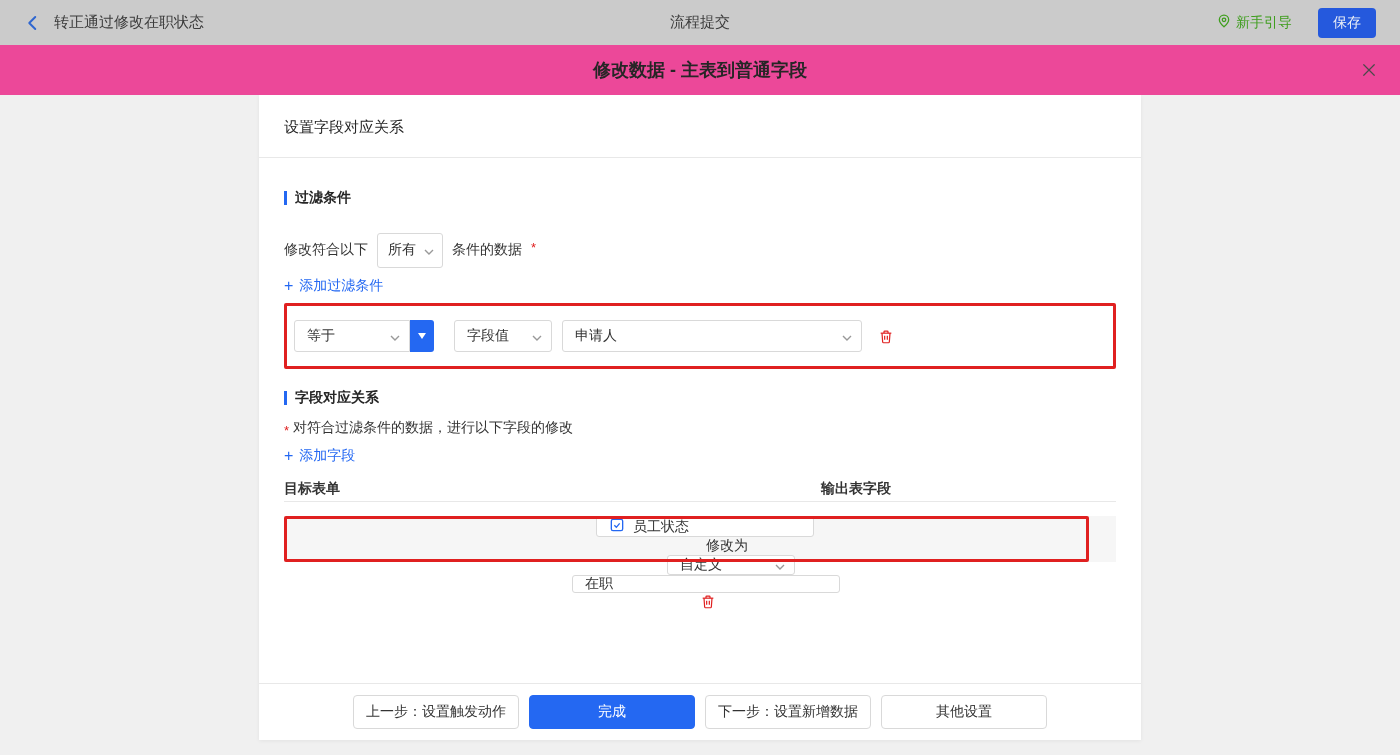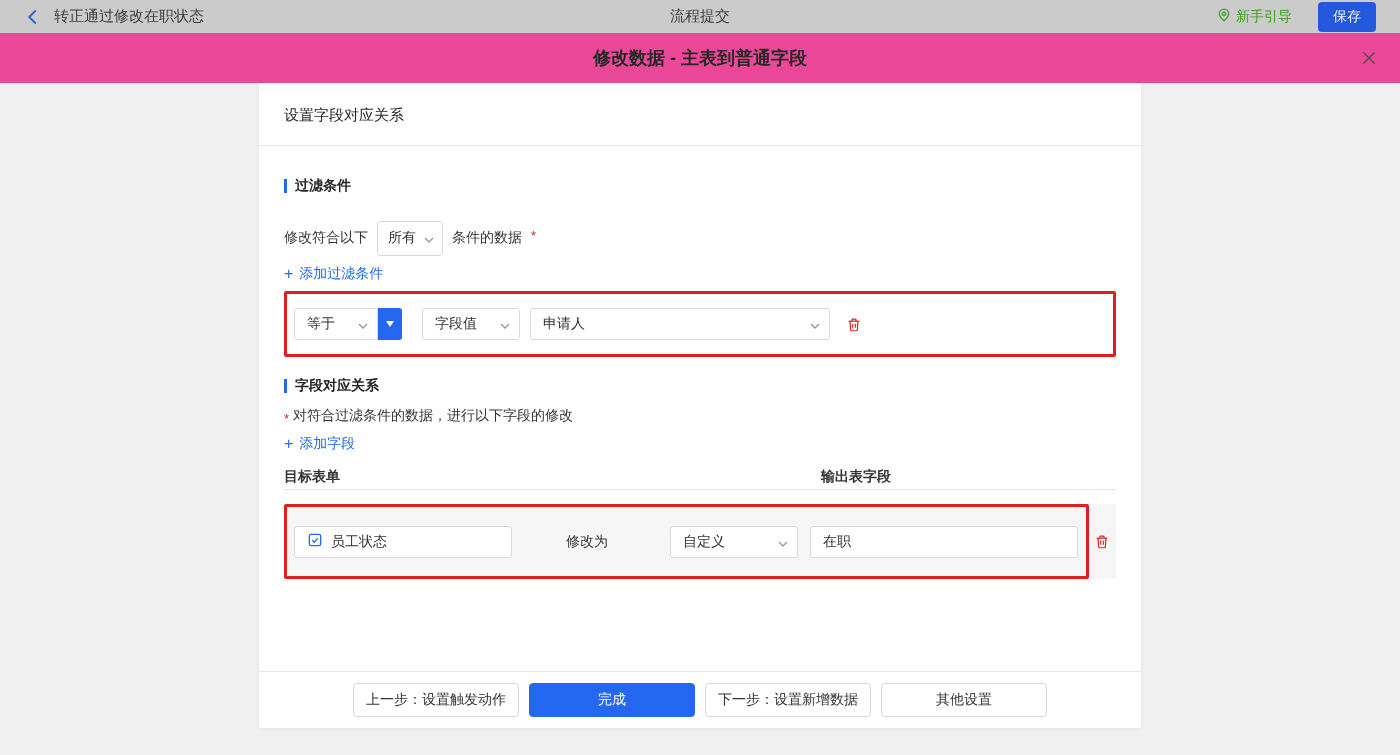--- a/index.html
+++ b/index.html
@@ -4,21 +4,21 @@
 <style>
   * { box-sizing: border-box; margin: 0; padding: 0; }
   html, body { width: 1400px; height: 755px; overflow: hidden; }
   body {
     font-family: "Liberation Sans", "DejaVu Sans", sans-serif;
     font-size: 14px; color: #333; background: #f0f0f0;
   }
 
   
   .topbar {
-    height: 33px; background: #cbcbcb; display: flex; align-items: center;
+    height: 45px; background: #cbcbcb; display: flex; align-items: center;
     padding: 0 24px; position: relative;
   }
   .topbar-left { display: flex; align-items: center; gap: 12px; }
   .back-icon { display: inline-flex; cursor: pointer; }
   .topbar-title { font-size: 15px; color: #3c3c3c; font-weight: 500; }
   .topbar-center {
     position: absolute; left: 50%; transform: translateX(-50%);
     font-size: 15px; color: #3c3c3c;
   }
   .topbar-right { margin-left: auto; display: flex; align-items: center; gap: 26px; }
@@ -85,41 +85,41 @@
   .filter-row {
     margin-top: 7px; height: 66px; position: relative;
     display: flex; align-items: center;
   }
   .highlight-box {
     position: absolute; inset: 0; border: 3px solid #e02020; border-radius: 2px;
     pointer-events: none; z-index: 2;
   }
   .filter-row .field-box { margin-left: 10px; }
   .op-group { display: flex; margin-left: 10px; }
-  .op-select { width: 84px; border-radius: 3px 0 0 3px; }
+  .op-select { width: 116px; border-radius: 3px 0 0 3px; }
   .op-drop {
     width: 24px; height: 32px; background: #2468f2; border: none; cursor: pointer;
     border-radius: 0 3px 3px 0; display: inline-flex; align-items: center; justify-content: center;
   }
   .valtype-select { width: 98px; margin-left: 20px; }
   .value-select { width: 300px; margin-left: 10px; }
   .trash { margin-left: 16px; display: inline-flex; cursor: pointer; }
 
   .desc-line { margin-top: 10px; height: 20px; display: flex; align-items: center; gap: 4px; color: #333; }
   .desc-line .req { top: 2px; }
 
   .table-header { margin-top: 14px; height: 22px; border-bottom: 1px solid #e8e8e8; position: relative; }
   .col-head { position: absolute; top: 0; font-weight: 600; color: #333; }
   .col-head.target { left: 0; }
   .col-head.output { left: 537px; }
 
   
   .mapping-row {
-    margin-top: 14px; height: 75px; position: relative; background: #f6f6f6;
-    display: flex; align-items: center;
+    margin-top: 14px; height: 46px; position: relative; background: #f6f6f6;
+    display: flex; align-items: center; flex-direction: column;
   }
   .highlight-box2 {
     position: absolute; left: 0; top: 0; bottom: 0; width: 805px;
     border: 3px solid #e02020; border-radius: 2px; pointer-events: none; z-index: 2;
   }
   .mapping-row .field-box { margin-left: 10px; background: #fff; }
   .action-label { margin-left: 54px; width: 42px; color: #333; }
   .custom-select { width: 128px; margin-left: 62px; }
   .value-input {
     width: 268px; height: 32px; margin-left: 12px; border: 1px solid #d9d9d9;

